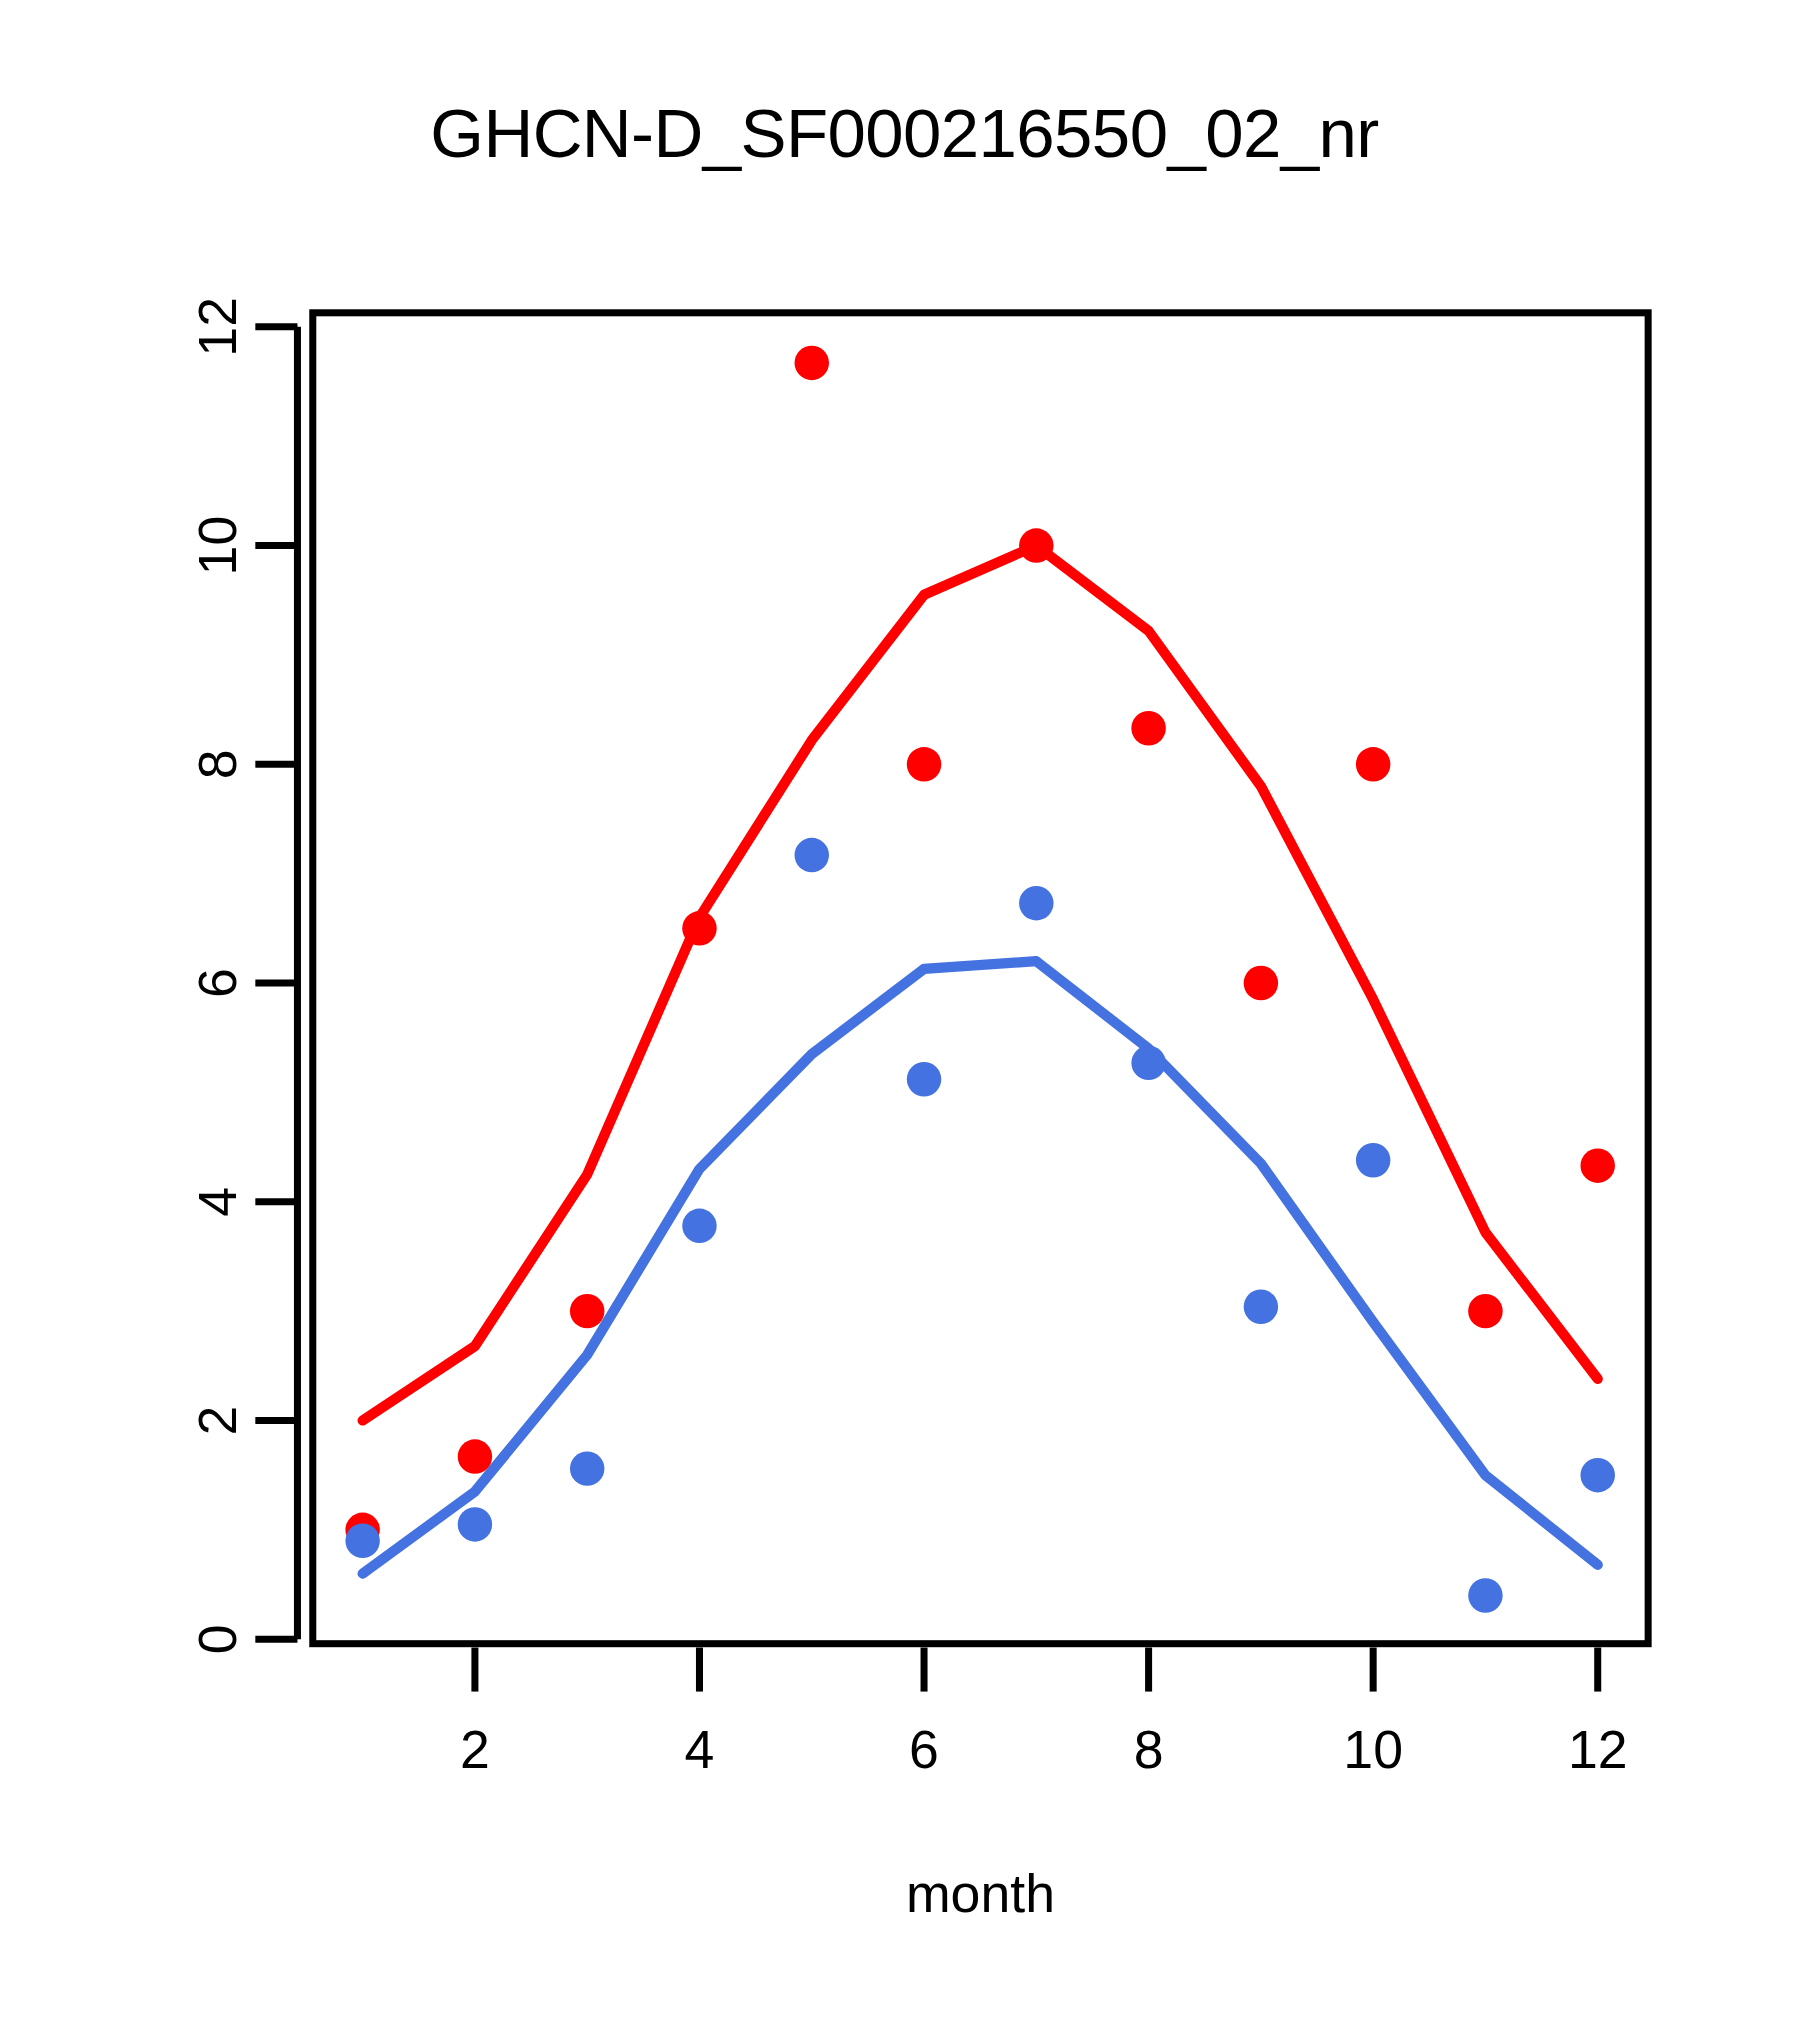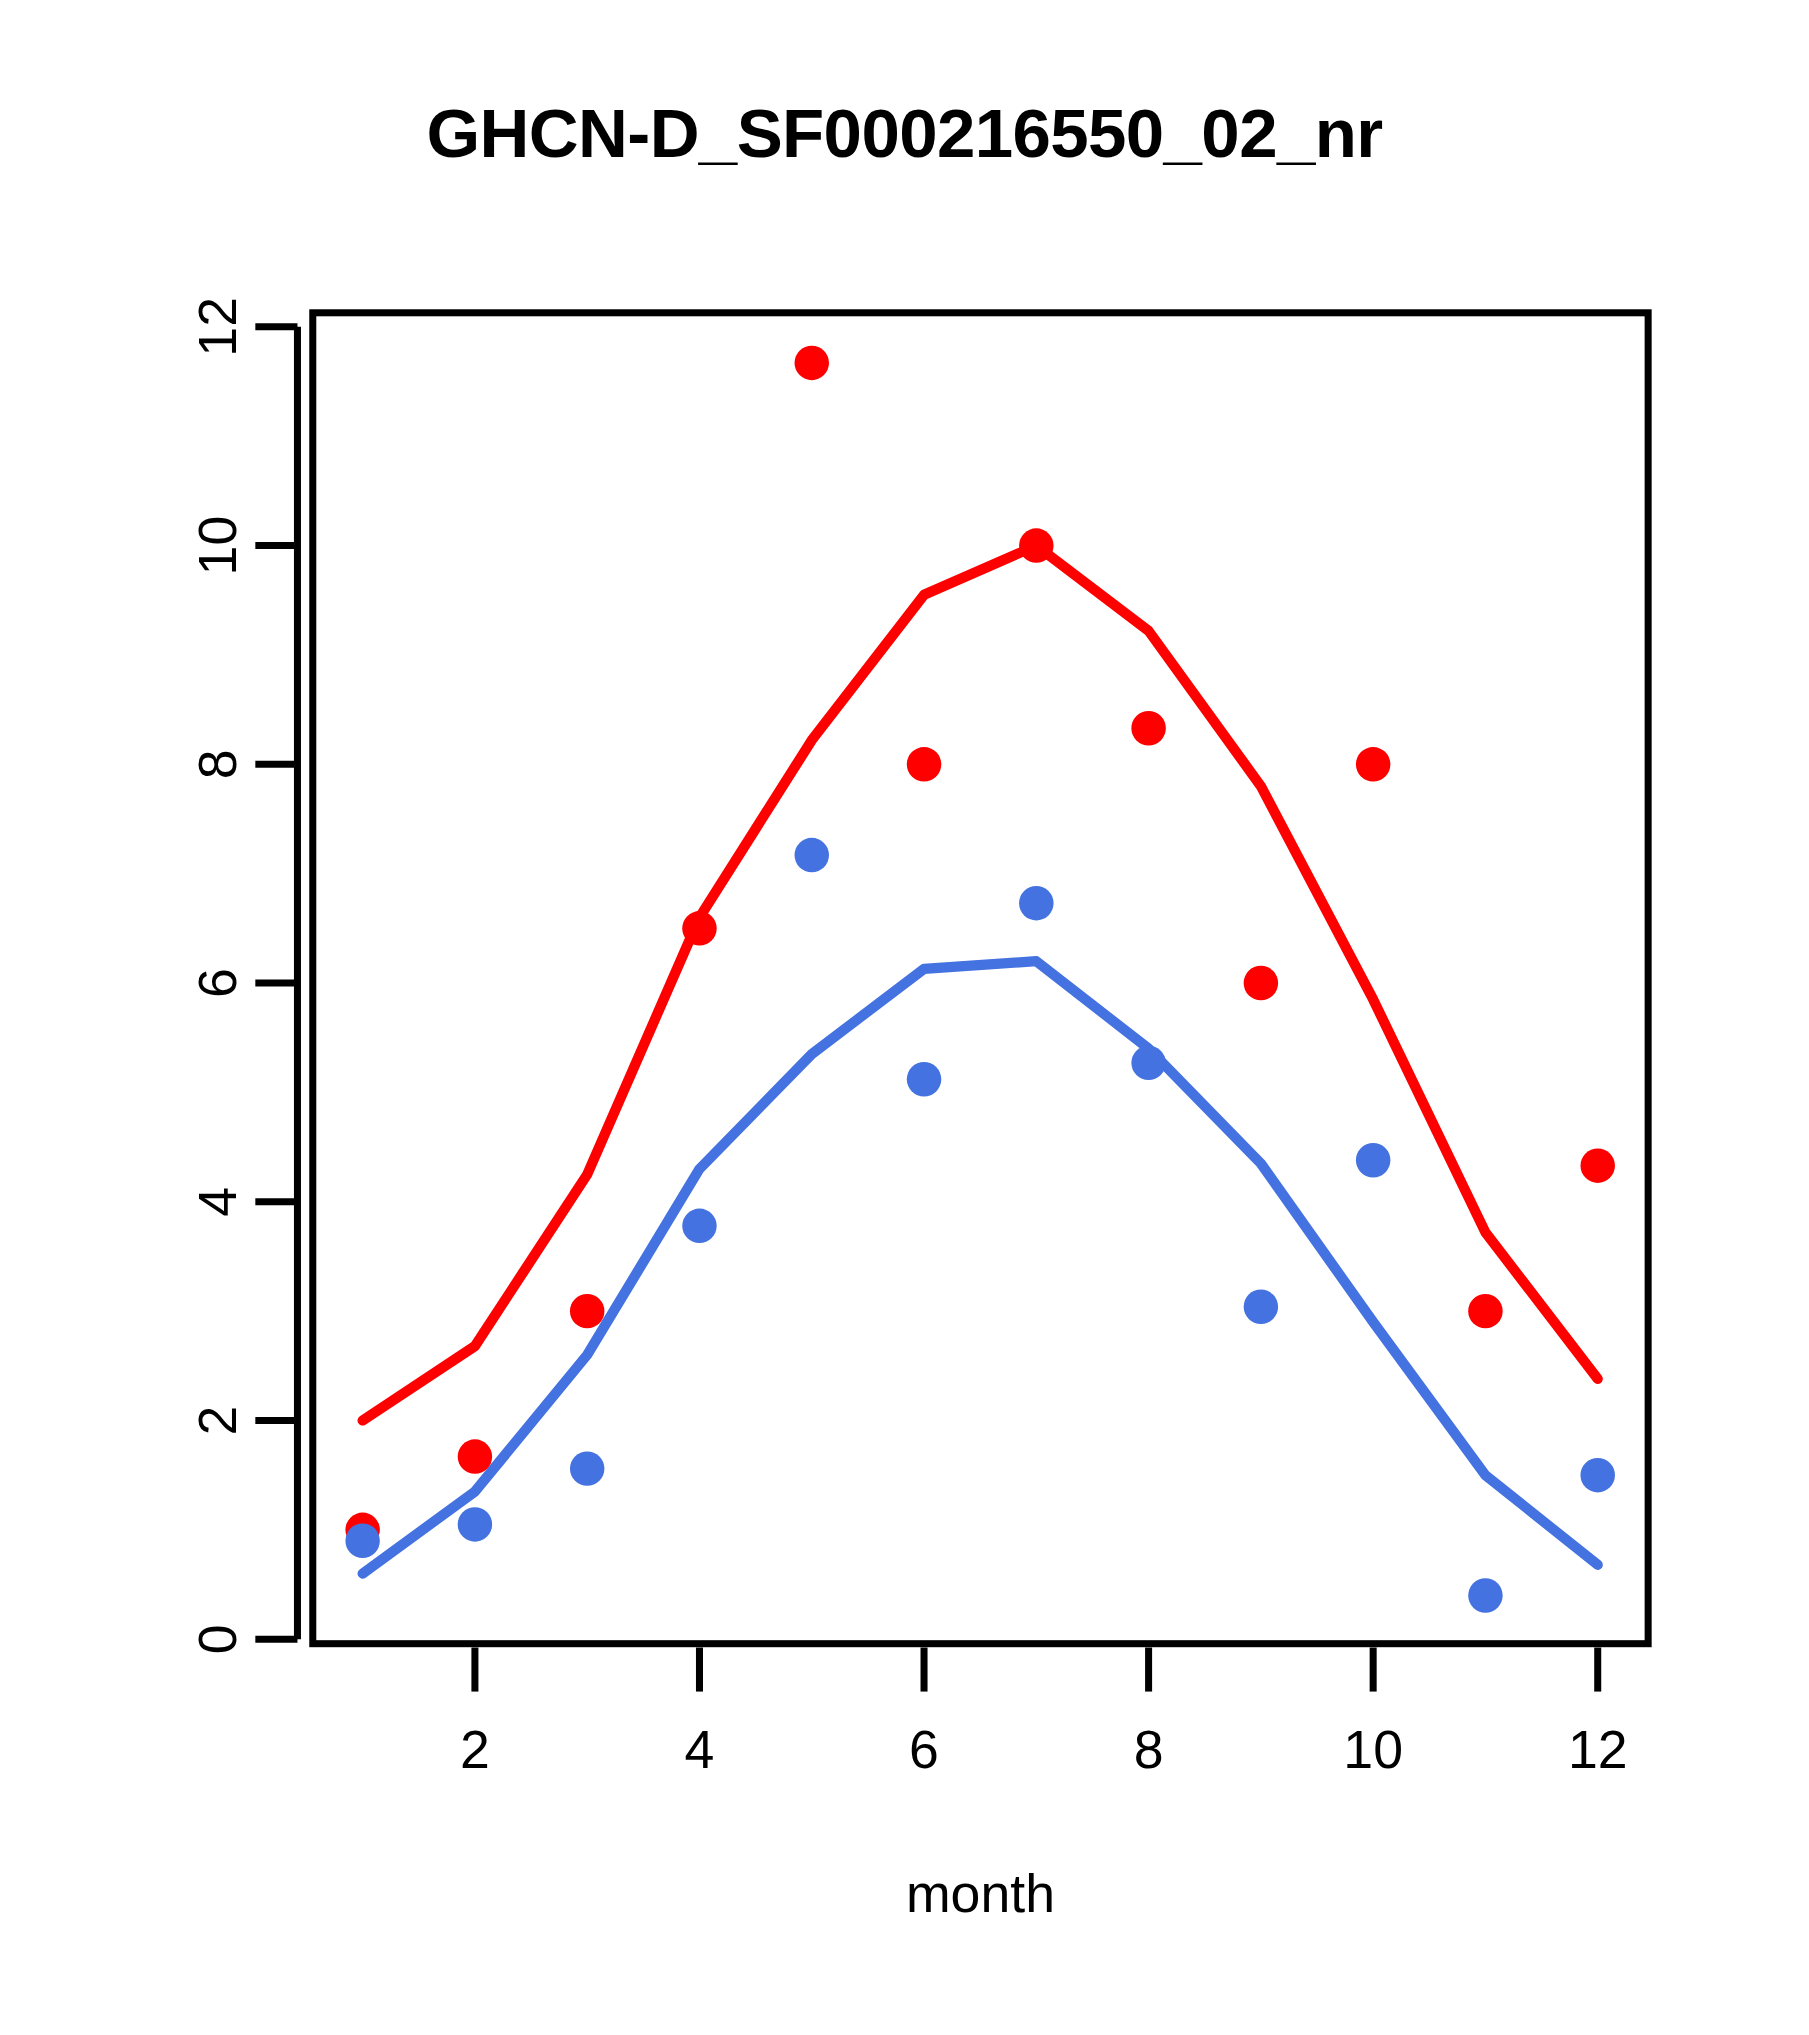--- a/index.html
+++ b/index.html
@@ -1,21 +1,21 @@
 <!DOCTYPE html>
 <html style="font-size:10.2px"><head>
 <meta charset="utf-8">
 <style>
   html,body{margin:0;padding:0;background:#ffffff;}
   body{width:1809px;height:2035px;font-family:"Liberation Sans",sans-serif;color:#000;overflow:hidden;}
   #root{position:relative;width:1809px;height:2035px;background:#fff;}
 
   #chart-title{
     position:absolute;left:0;top:94px;width:1809px;text-align:center;
-    font-size:69px;font-weight:bold;letter-spacing:-0.6px;
+    font-size:69px;font-weight:normal;letter-spacing:-0.6px;
     font-family:"Liberation Sans",sans-serif;color:#000;
   }
 
   #plot-wrap{position:absolute;left:0;top:0;width:1809px;height:2035px;}
   svg{display:block;}
   .tick-text{font-family:"Liberation Sans",sans-serif;font-size:84px;fill:#000;}
   .xaxis-title{font-family:"Liberation Sans",sans-serif;font-size:84px;fill:#000;}
 </style>
 </head>
 <body>

